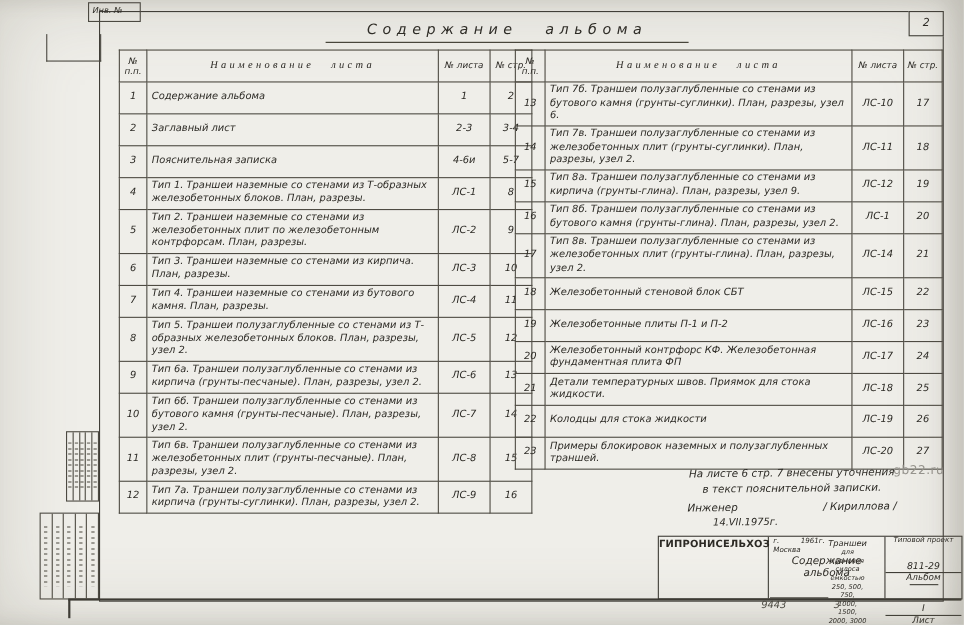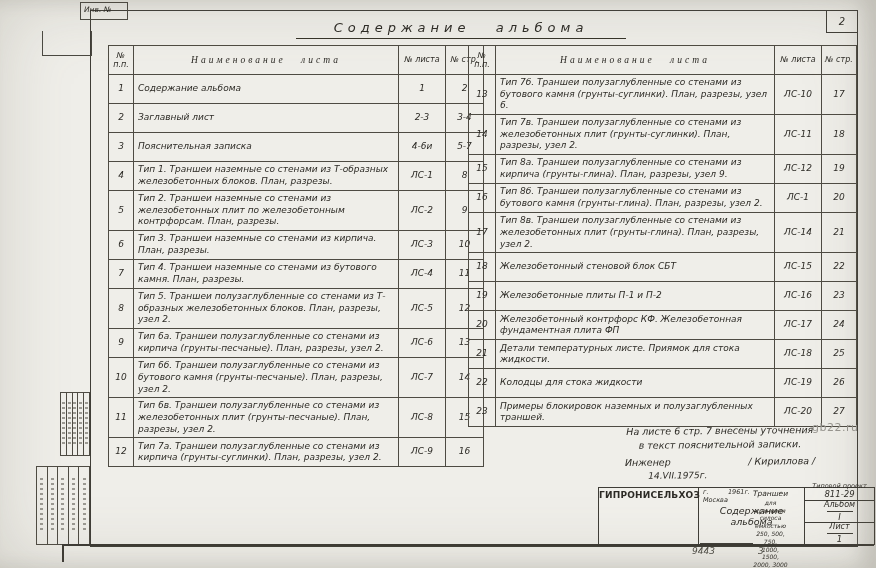--- a/index.html
+++ b/index.html
@@ -44,26 +44,26 @@
   .note-date{text-align:left;padding-left:62px;font-size:9px;}
   .stamp{position:absolute;left:598px;top:487px;width:277px;height:58px;display:flex;
     border:1.5px solid #3f3d37;font-style:italic;background:rgba(255,255,255,.12);box-sizing:border-box;}
   .stamp-left{width:100px;border-right:1px solid #3f3d37;display:flex;flex-direction:row;box-sizing:border-box;}
   .org{font-size:9px;font-weight:bold;font-style:normal;text-align:center;padding-top:2px;letter-spacing:.2px;}
   .city-row{display:flex;justify-content:space-between;font-size:6.5px;padding:0 3px 1px 3px;border-bottom:1px solid #3f3d37;}
   .desc{font-size:6px;text-align:center;line-height:1.3;padding-top:1px;}
   .desc .d1{font-size:7.5px;}
   .stamp-mid{width:105px;border-right:1px solid #3f3d37;display:flex;align-items:center;justify-content:center;
     font-size:9.5px;text-align:center;}
-  .stamp-right{flex:1;display:flex;flex-direction:column;text-align:center;justify-content:flex-end;}
+  .stamp-right{flex:1;display:flex;flex-direction:column;text-align:center;}
   .sr-cell{flex:1;border-bottom:1px solid #3f3d37;display:flex;flex-direction:column;justify-content:center;line-height:1.1;}
   .sr-cell:last-child{border-bottom:none;}
   .sr-label{font-size:6.5px;}
   .sr-label.big{font-size:8px;}
-  .sr-value{font-size:8.5px;}
+  .sr-value{font-size:8.5px;margin-top:16px;}
   .sr-div{width:26px;margin:1px auto;border-top:1px solid #3f3d37;}
   .bottom-line{position:absolute;left:62px;top:544px;width:812px;height:2px;background:#3b3933;}
   .bottom-tick{position:absolute;left:62px;top:545px;width:1.5px;height:17px;background:#3b3933;}
   .hand{position:absolute;top:546px;font-size:9px;font-style:italic;color:#4c4a43;}
   .hand.h1{left:692px;} .hand.h2{left:758px;}
   .watermark{position:absolute;left:812px;top:421px;font-size:11px;color:#97958f;letter-spacing:.5px;}
   .sig-block{position:absolute;border:1px solid #4e4b43;display:flex;box-sizing:border-box;}
   #sig1{left:60px;top:392px;width:30px;height:64px;}
   #sig2{left:36px;top:466px;width:54px;height:79px;}
   .sig-col{flex:1;border-right:1px solid #4e4b43;display:flex;align-items:center;justify-content:center;}
@@ -244,21 +244,21 @@
 
         <tr>
           <td class="c-num">20</td>
           <td class="c-name">Железобетонный контрфорс КФ. Железобетонная фундаментная плита ФП</td>
           <td class="c-sheet">ЛС-17</td>
           <td class="c-page">24</td>
         </tr>
 
         <tr>
           <td class="c-num">21</td>
-          <td class="c-name">Детали температурных листе. Приямок для стока жидкости.</td>
+          <td class="c-name">Детали температурных швов. Приямок для стока жидкости.</td>
           <td class="c-sheet">ЛС-18</td>
           <td class="c-page">25</td>
         </tr>
 
         <tr>
           <td class="c-num">22</td>
           <td class="c-name">Колодцы для стока жидкости</td>
           <td class="c-sheet">ЛС-19</td>
           <td class="c-page">26</td>
         </tr>

